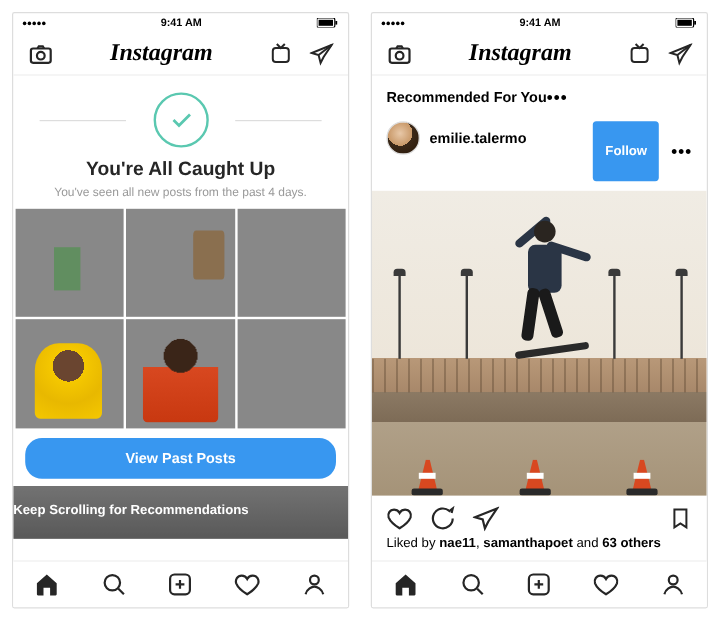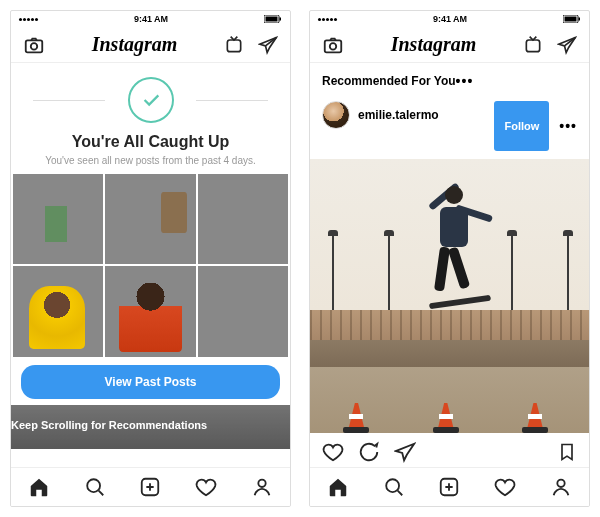--- a/index.html
+++ b/index.html
@@ -274,20 +274,23 @@
               <path d="M22 3L2 11l7 2 2 8 3-6 8-12z"></path>
             </svg>
           </span>
       </div>
       <span>
           <svg width="20" height="22" viewBox="0 0 24 24" fill="none" stroke="#262626" stroke-width="2">
             <path d="M6 3h12v18l-6-4-6 4V3z"></path>
           </svg>
         </span>
     </div>
+    <div class="likes">
+      <span>Liked by </span><b>nae11</b><span>, </span><b>samanthapoet</b><span> and </span><b>63 others</b>
+    </div>
   </div>
   <div class="tabbar">
     <span>
         <svg width="22" height="22" viewBox="0 0 24 24" fill="#262626">
           <path d="M3 11l9-8 9 8v10a1 1 0 01-1 1h-5v-7h-6v7H4a1 1 0 01-1-1V11z"></path>
         </svg>
       </span>
     <span>
         <svg width="22" height="22" viewBox="0 0 24 24" fill="none" stroke="#262626" stroke-width="2">
           <circle cx="10.5" cy="10.5" r="7"></circle>

